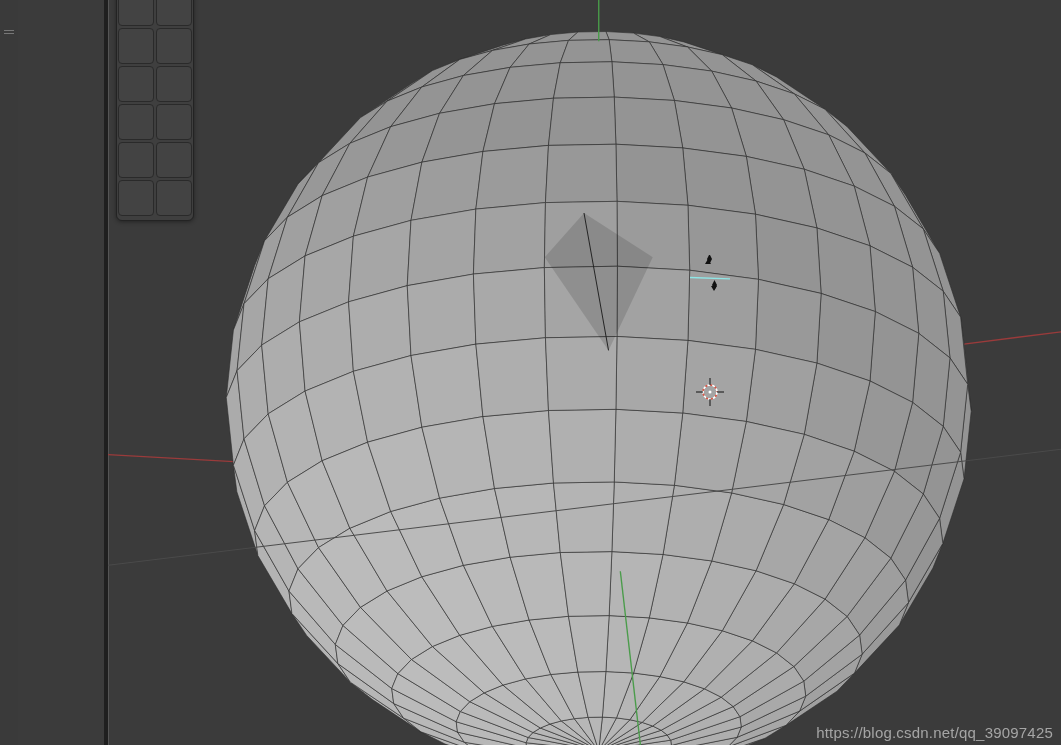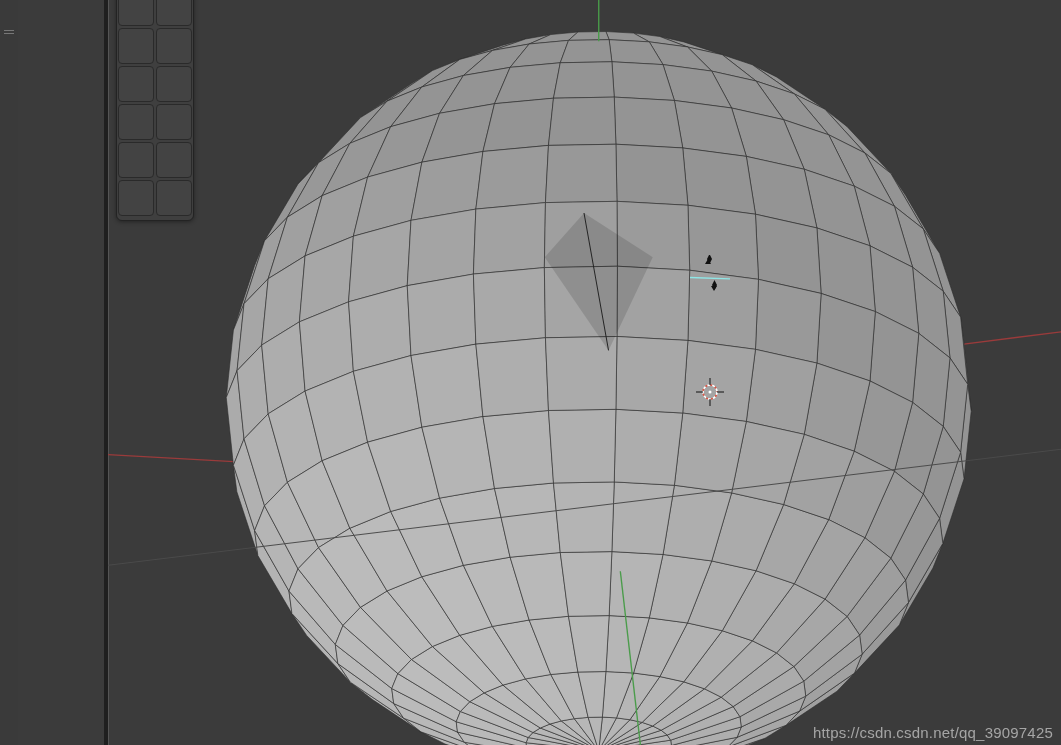--- a/index.html
+++ b/index.html
@@ -469,14 +469,14 @@
         <div class="tool-btn">
           <span><svg viewBox="0 0 24 24">
               <path d="M4 8l8-4 8 4v8l-8 4-8-4z"></path>
               <path d="M4 8l8 4 8-4M12 12v8"></path>
               <path d="M15 5l4 2" stroke-dasharray="1.5 1.5"></path>
             </svg></span>
         </div>
       </div>
     </div>
 
-  <div class="watermark">https://csdn.csdn.net/qq_39097425</div>
+  <div class="watermark">https://blog.csdn.net/qq_39097425</div>
 </div>
 
 </body></html>

